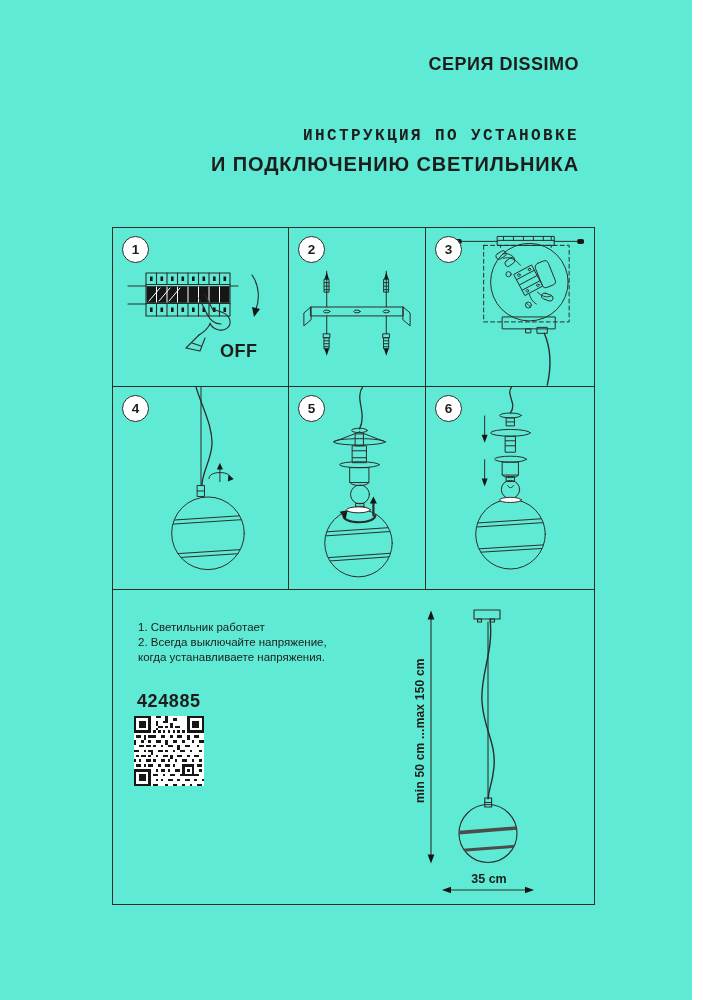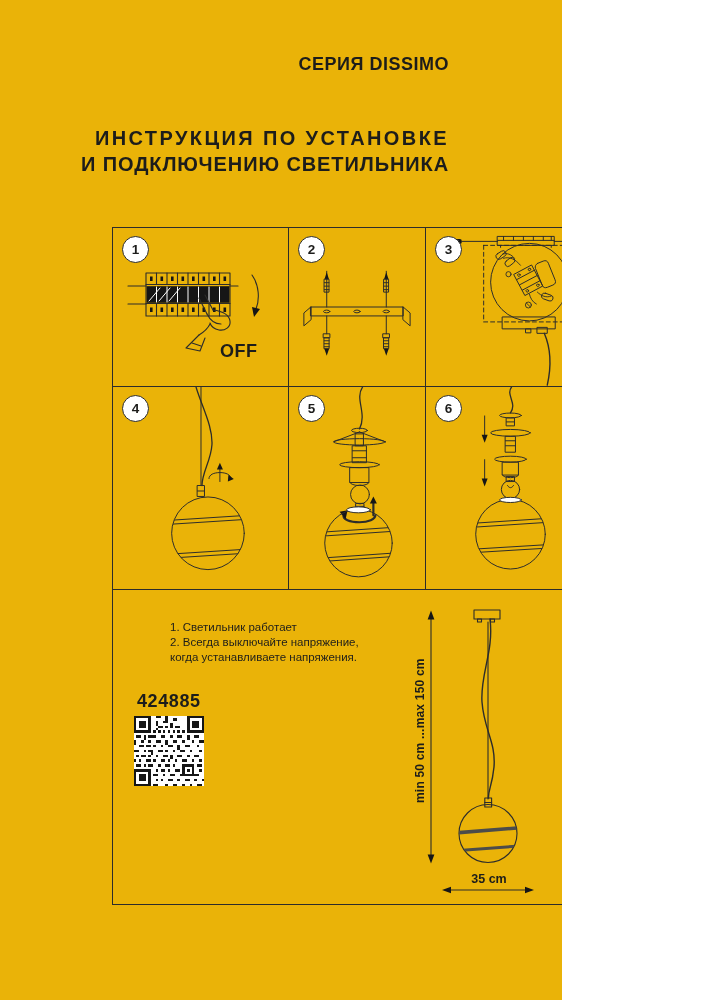--- a/index.html
+++ b/index.html
@@ -1,42 +1,42 @@
 <!DOCTYPE html>
 <html><head>
 <meta charset="utf-8">
 <style>
   html,body{margin:0;padding:0;background:#fff;}
-  .page{position:relative;width:562px;height:1000px;background:#eab308;
+  .page{position:relative;width:692px;height:1000px;background:#5eead4;
         font-family:"Liberation Sans",sans-serif;color:#1d1d1b;overflow:hidden;}
   .hdr,.title{position:absolute;right:113px;font-weight:bold;white-space:nowrap;}
   .series{top:54px;font-size:18px;letter-spacing:.5px;}
   .articles{top:83px;font-size:18px;letter-spacing:.7px;}
-  .t1{top:127px;font-size:20px;letter-spacing:2.4px;}
+  .t1{top:127px;font-size:16px;letter-spacing:2.4px;font-family:Liberation Mono, monospace;}
   .t2{top:153px;font-size:20px;letter-spacing:.9px;text-align:center;}
   .grid{position:absolute;left:112px;top:227px;width:481px;height:676px;border:1.4px solid #2c2c2b;}
   .vline,.hline{position:absolute;background:#2c2c2b;}
   .vline{width:1.4px;top:0;height:361px;}
   .v1{left:175px}.v2{left:312px}
   .hline{height:1.4px;left:0;width:100%;}
   .h1{top:158px}.h2{top:361px}
   .cell{position:absolute;}
   .c1{left:0;top:0;width:175px;height:158px}
   .c2{left:176px;top:0;width:136px;height:158px}
   .c3{left:313px;top:0;width:168px;height:158px}
   .c4{left:0;top:159px;width:175px;height:202px}
   .c5{left:176px;top:159px;width:136px;height:202px}
   .c6{left:313px;top:159px;width:168px;height:202px}
   .cb{left:0;top:362px;width:481px;height:314px}
   .badge{position:absolute;left:9px;top:8px;width:25px;height:25px;border:1.4px solid #2c2c2b;
          border-radius:50%;font-size:13.5px;font-weight:bold;display:flex;align-items:center;
          justify-content:center;background:#fff;z-index:2;}
   .draw{position:absolute;left:0;top:0;width:100%;height:100%;}
   .off{position:absolute;left:107px;top:113px;font-size:18px;font-weight:bold;letter-spacing:.5px;}
-  .notes{position:absolute;left:25px;top:30px;font-size:11.5px;line-height:15px;margin-left:32px;}
+  .notes{position:absolute;left:25px;top:30px;font-size:11.5px;line-height:15px;}
   .article{position:absolute;left:24px;top:101px;font-size:18px;font-weight:bold;letter-spacing:.6px;}
   .qr{position:absolute;left:21px;top:126px;width:70px;height:70px;}
   .pendant{position:absolute;left:288px;top:12px;width:200px;height:300px;}
   .dimv{position:absolute;left:299px;top:60px;height:162px;width:16px;
         writing-mode:vertical-rl;transform:rotate(180deg);font-size:12px;font-weight:bold;
         white-space:nowrap;display:flex;align-items:center;justify-content:center;letter-spacing:.2px;}
   .dimh{position:absolute;left:346px;top:282px;width:60px;text-align:center;font-size:12.5px;font-weight:bold;}
 </style>
 </head>
 <body>

